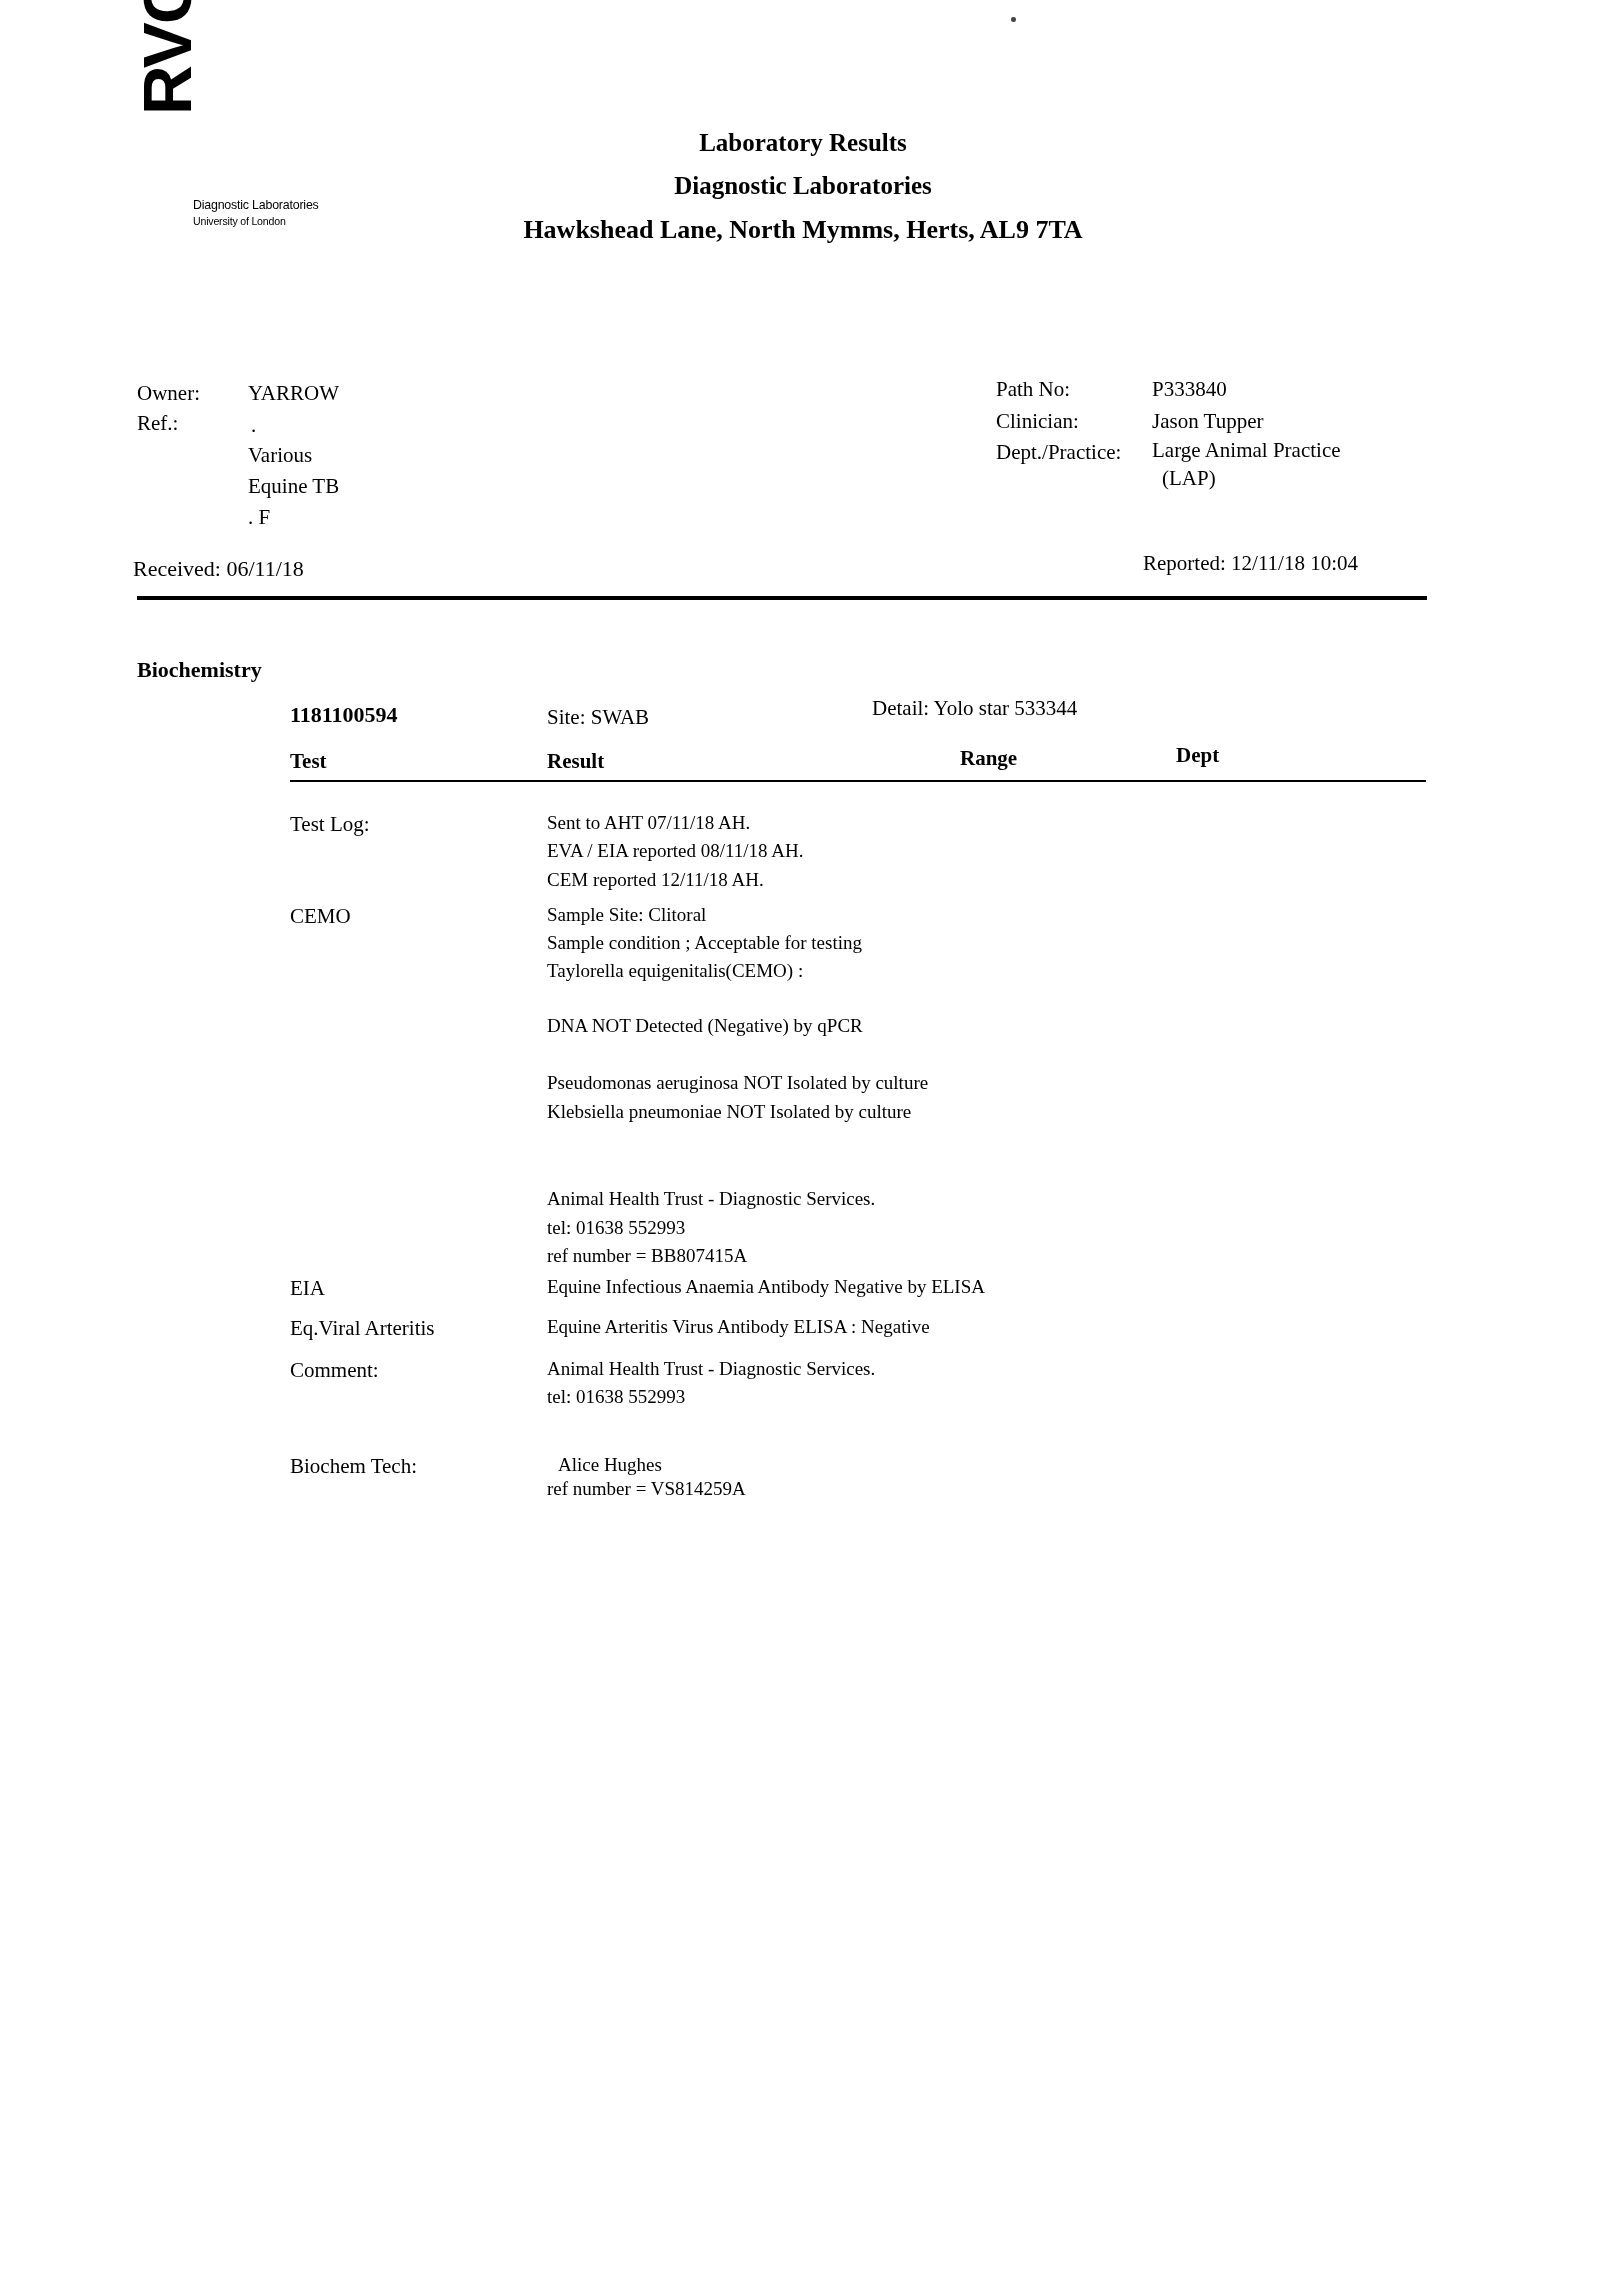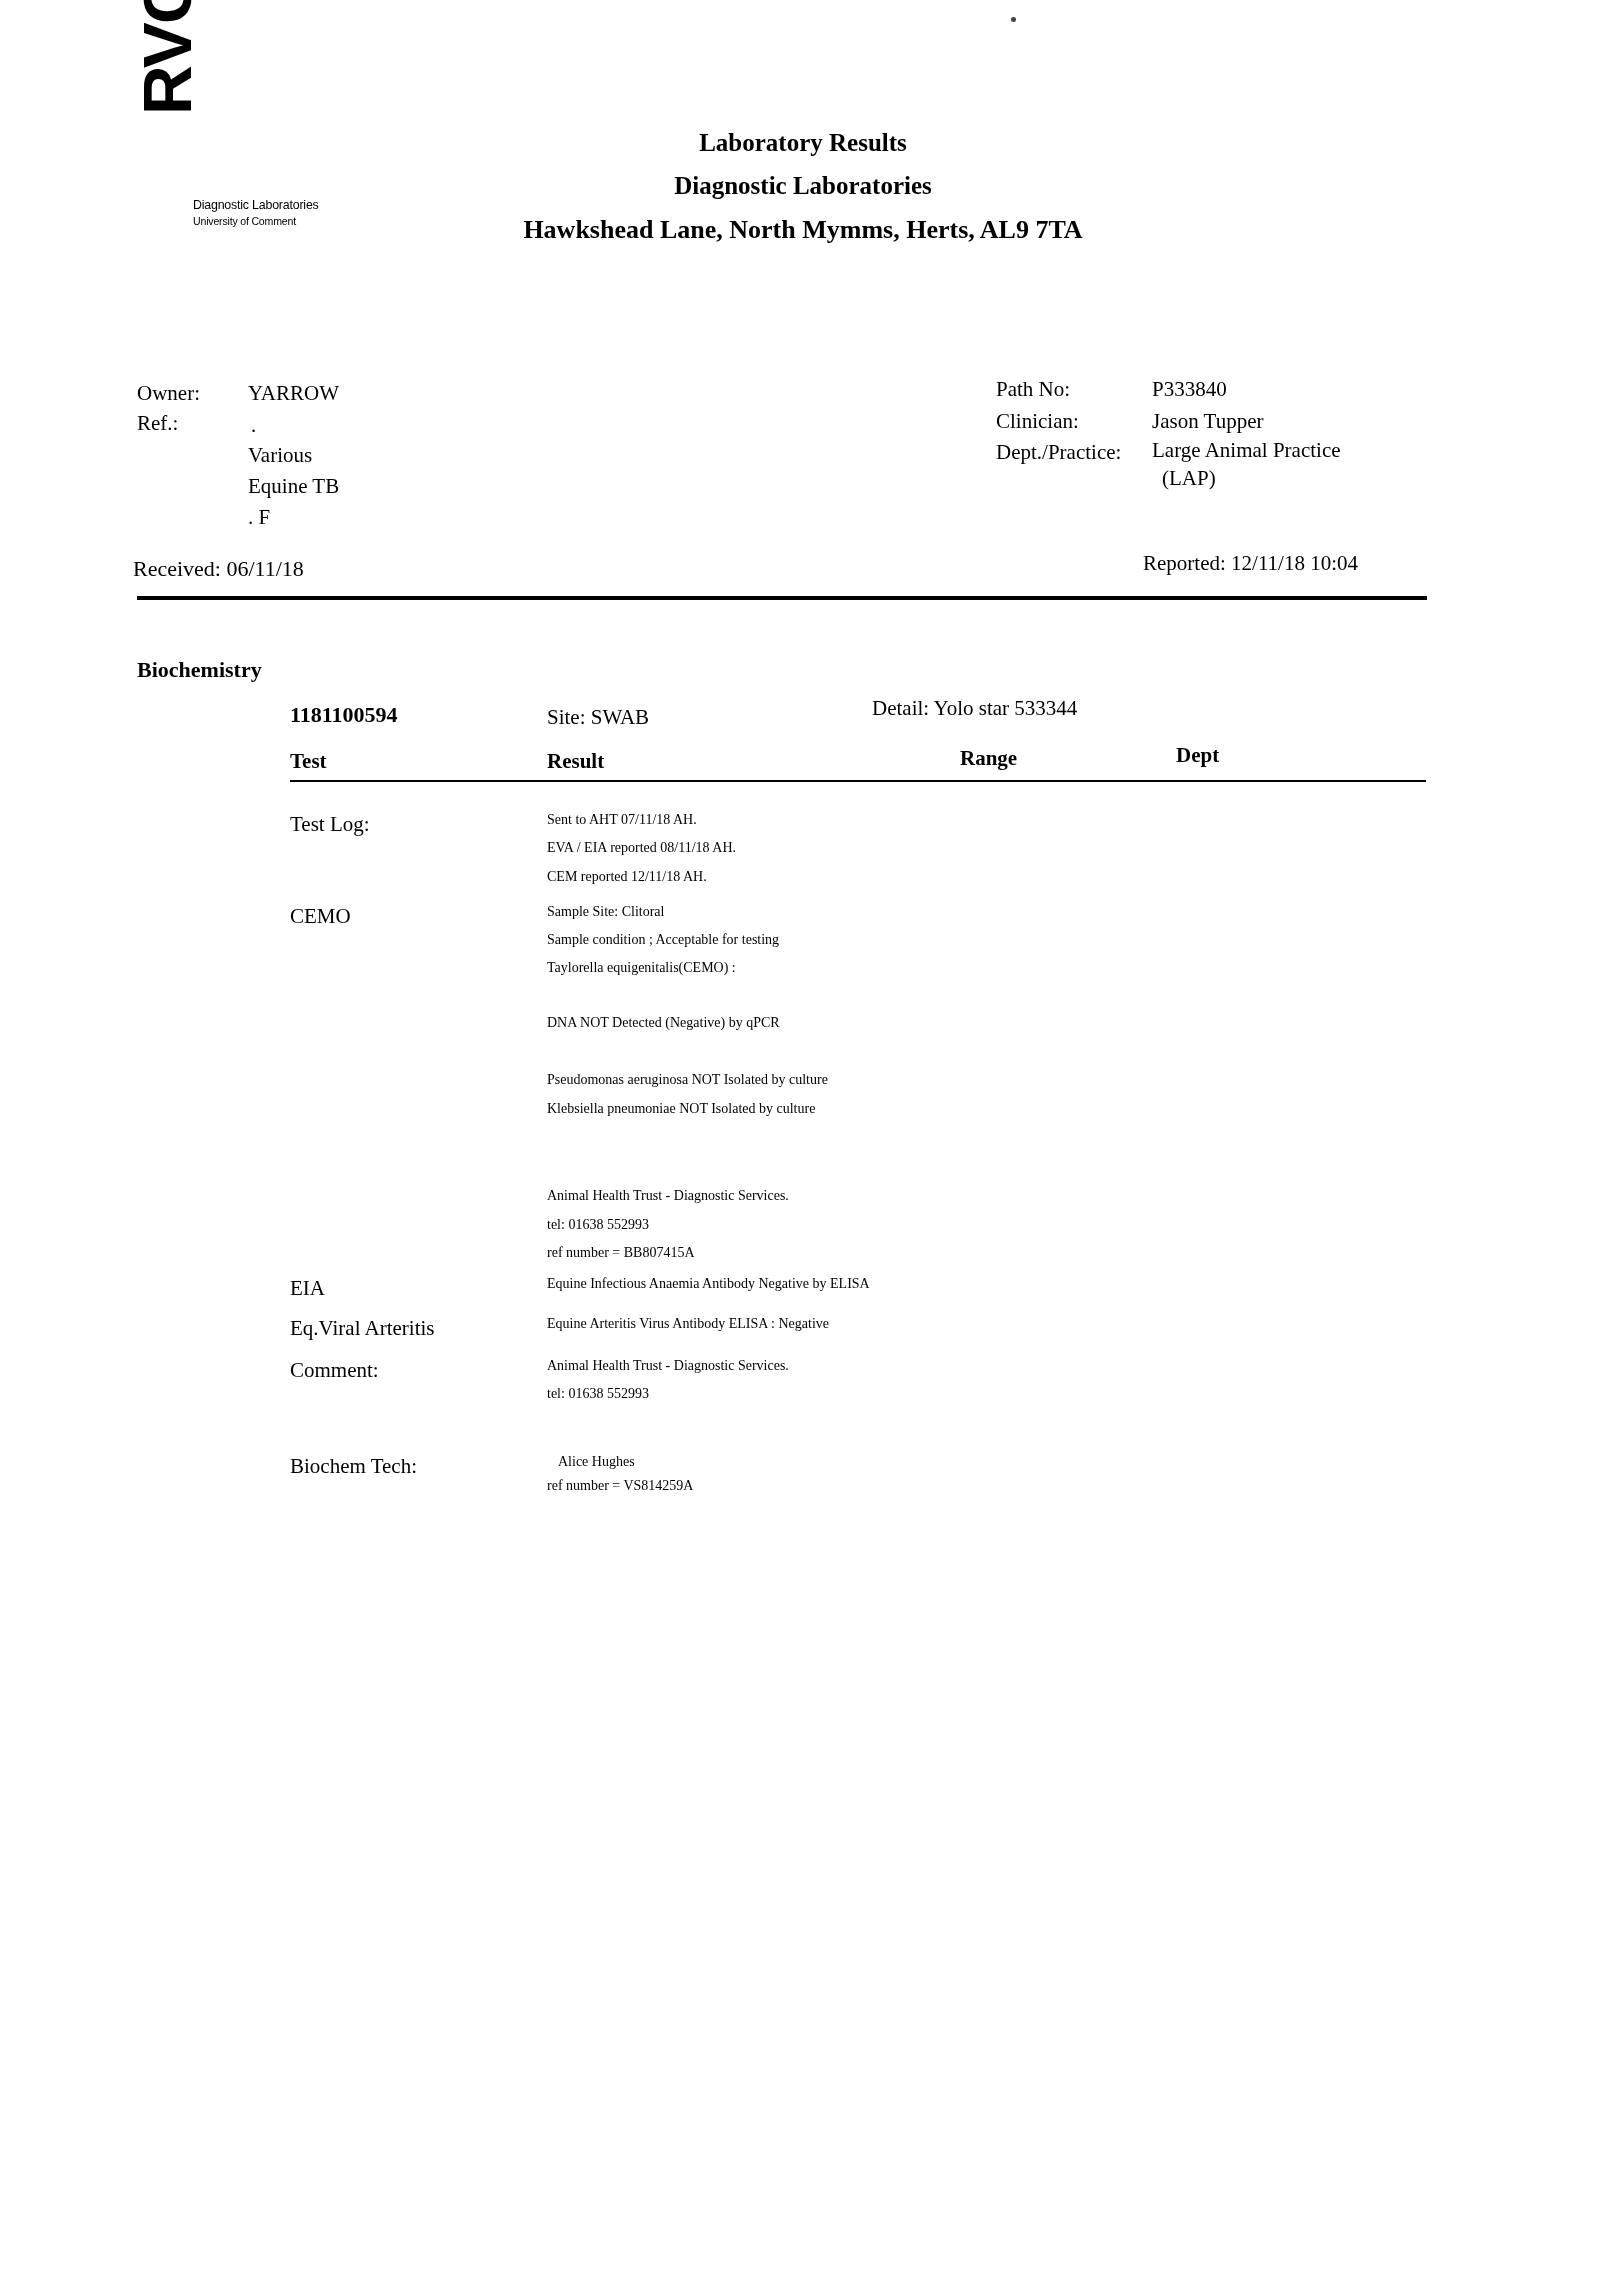--- a/index.html
+++ b/index.html
@@ -174,36 +174,36 @@
   
   .row-label {
     position: absolute;
     left: 290px;
     font-size: 21px;
     white-space: nowrap;
   }
   .row-value {
     position: absolute;
     left: 547px;
-    font-size: 14px;
+    font-size: 19px;
     white-space: nowrap;
   }
   .row-value.indent { left: 558px; }
 </style>
 </head>
 <body>
 
 <div class="page">
 
   <div class="top-speck"></div>
 
   <div class="logo-block">
     <div class="logo-rvc">RVC</div>
     <div class="logo-sub1">Diagnostic Laboratories</div>
-    <div class="logo-sub2">University of Comment</div>
+    <div class="logo-sub2">University of London</div>
   </div>
 
   <div class="title-block">
     <div class="title-line t1">Laboratory Results</div>
     <div class="title-line t2">Diagnostic Laboratories</div>
     <div class="title-line t4">Hawkshead Lane, North Mymms, Herts, AL9 7TA</div>
   </div>
 
   <div class="info lbl-owner">Owner:</div>
   <div class="info val-owner">YARROW</div>

